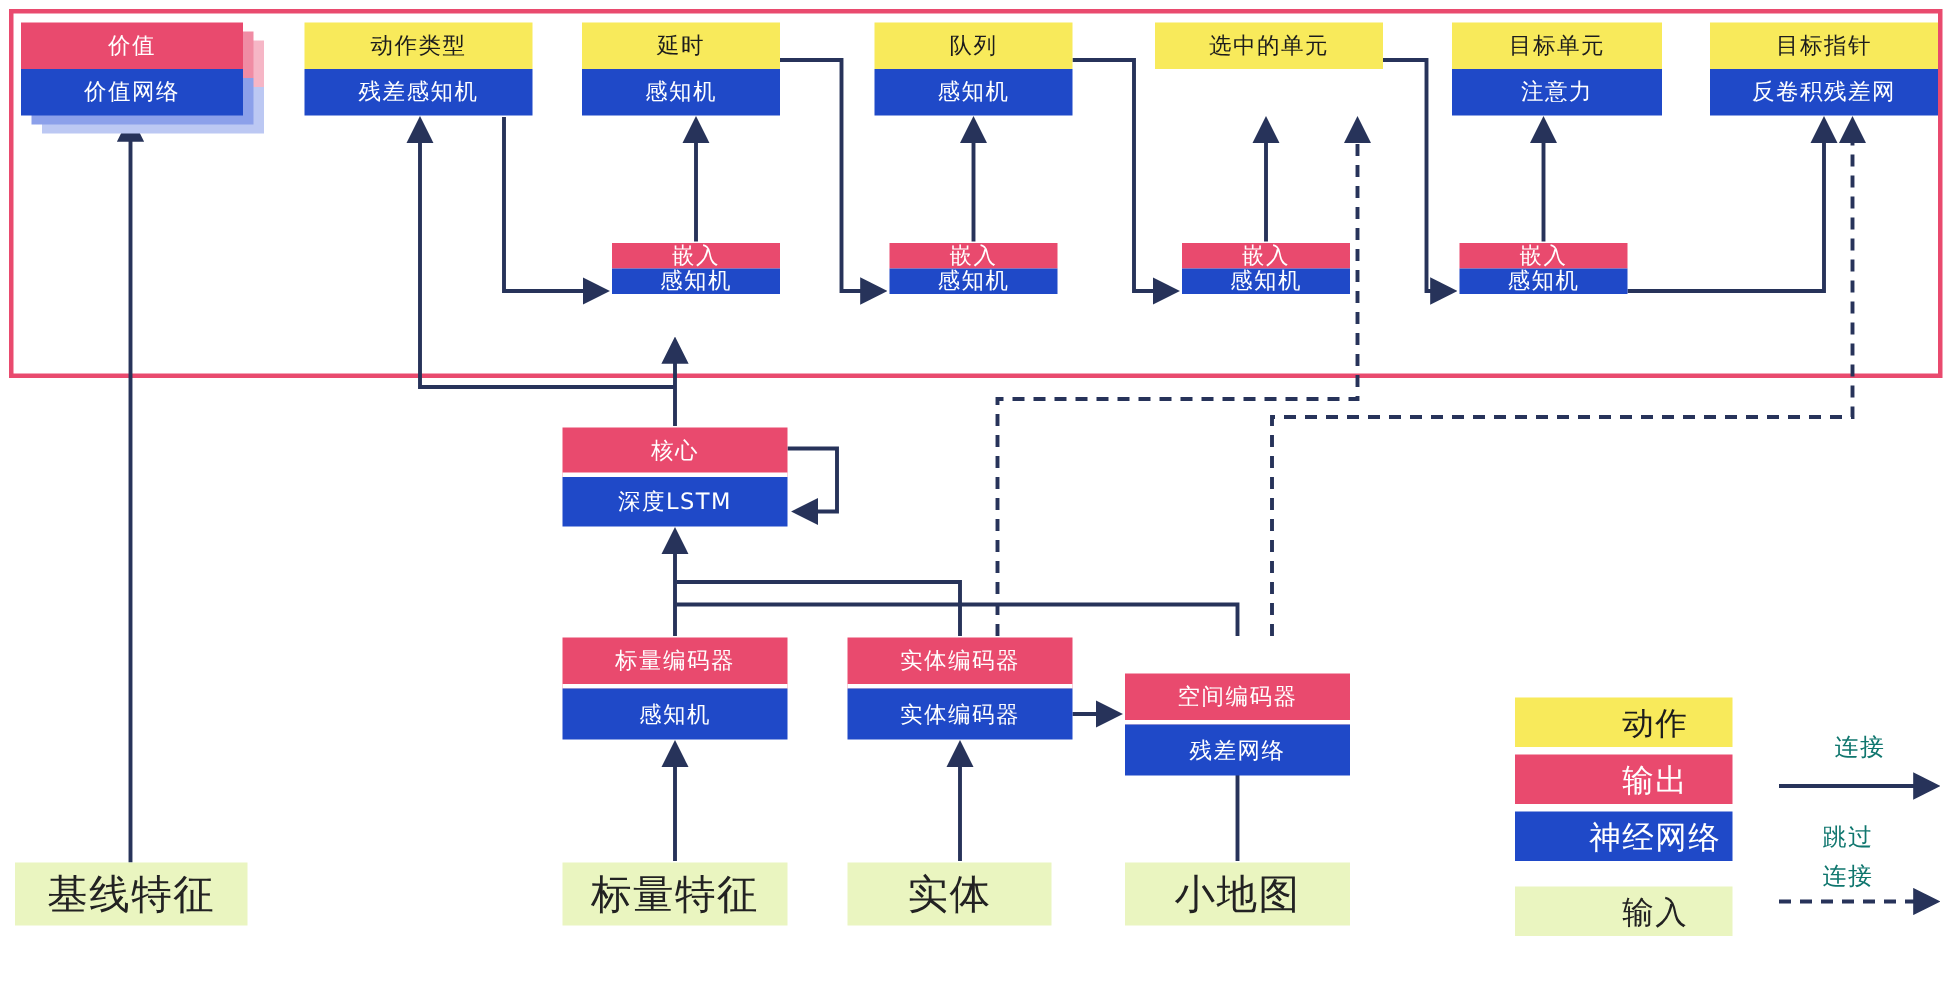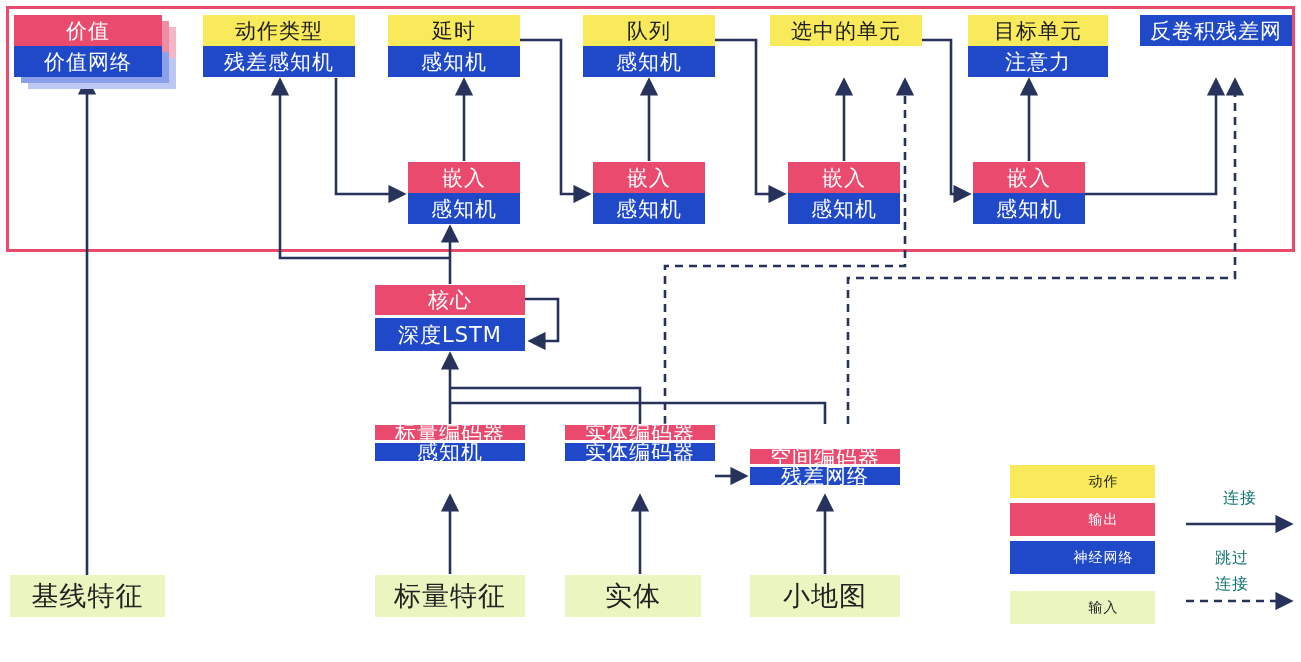--- a/index.html
+++ b/index.html
@@ -10,45 +10,45 @@
   .heads-border { position:absolute; left:6px; top:6px; width:1289px; height:246px;
                   border:3px solid var(--border,#E94A6E); z-index:0; }
 
   svg.wires { position:absolute; left:0; top:0; z-index:1; }
   .wire { stroke:var(--arrow,#27335A); stroke-width:2.6; fill:none; }
   .wire.dashed { stroke-dasharray:8 6; }
   marker path { fill:var(--arrow,#27335A); }
 
   .block { position:absolute; z-index:2; }
   .row { display:flex; align-items:center; justify-content:center;
-         font-size:21px; letter-spacing:1px; white-space:nowrap; }
+         font-size:15px; letter-spacing:1px; white-space:nowrap; }
   .row.action  { background:var(--action,#F8EA5B);  color:#1c1c1c; }
   .row.output  { background:var(--output,#E94A6E);  color:#ffffff; }
   .row.network { background:var(--network,#1F49C8); color:#ffffff; }
   .row.input   { background:var(--input,#EAF5C0);   color:#222222;margin-top:12px; }
 
   .h-head  .row { height:31px; }
-  .h-embed .row { height:31px; }
+  .h-embed .row { height:17px; }
   .h-core  .row { height:33px; }
-  .h-enc   .row { height:18px; }
+  .h-enc   .row { height:34px; }
   .gapped .row:first-child { border-bottom:3px solid #ffffff; }
 
   .input-block { position:absolute; z-index:2; height:42px; display:flex;
                  align-items:center; justify-content:center; font-size:27px;
                  background:var(--input,#EAF5C0); color:#222; letter-spacing:1px; }
 
   .stacked::before, .stacked::after { content:""; position:absolute; inset:0; }
   .stacked::before { transform:translate(14px,12px); z-index:-2;
                      background:linear-gradient(to bottom,#f6b6c6 50%,#bcc8f3 50%); }
   .stacked::after  { transform:translate(7px,6px); z-index:-1;
                      background:linear-gradient(to bottom,#f08ca4 50%,#8ca0ea 50%); }
 
   .legend-swatch { position:absolute; z-index:2; left:1010px; width:145px; height:33px;
                    display:flex; align-items:center; justify-content:center;
-                   font-size:14px; letter-spacing:1px;padding-left:42px; }
+                   font-size:21px; letter-spacing:1px;padding-left:42px; }
   .legend-label { position:absolute; z-index:2; font-size:16px; color:#0f766e;
                   width:100px; text-align:center; letter-spacing:1px; }
 </style>
 </head>
 <body>
 
 <div class="canvas">
 
   <div class="heads-border"></div>
 
@@ -101,20 +101,21 @@
     <div class="row network">感知机</div>
   </div>
   <div class="block h-head" style="left:770px;top:15px;width:152px;">
     <div class="row action">选中的单元</div>
   </div>
   <div class="block h-head" style="left:968px;top:15px;width:140px;">
     <div class="row action">目标单元</div>
     <div class="row network">注意力</div>
   </div>
   <div class="block h-head" style="left:1140px;top:15px;width:152px;">
+    <div class="row action">目标指针</div>
     <div class="row network">反卷积残差网</div>
   </div>
 
   <div class="block h-embed" style="left:408px;top:162px;width:112px;">
     <div class="row output">嵌入</div>
     <div class="row network">感知机</div>
   </div>
   <div class="block h-embed" style="left:593px;top:162px;width:112px;">
     <div class="row output">嵌入</div>
     <div class="row network">感知机</div>

